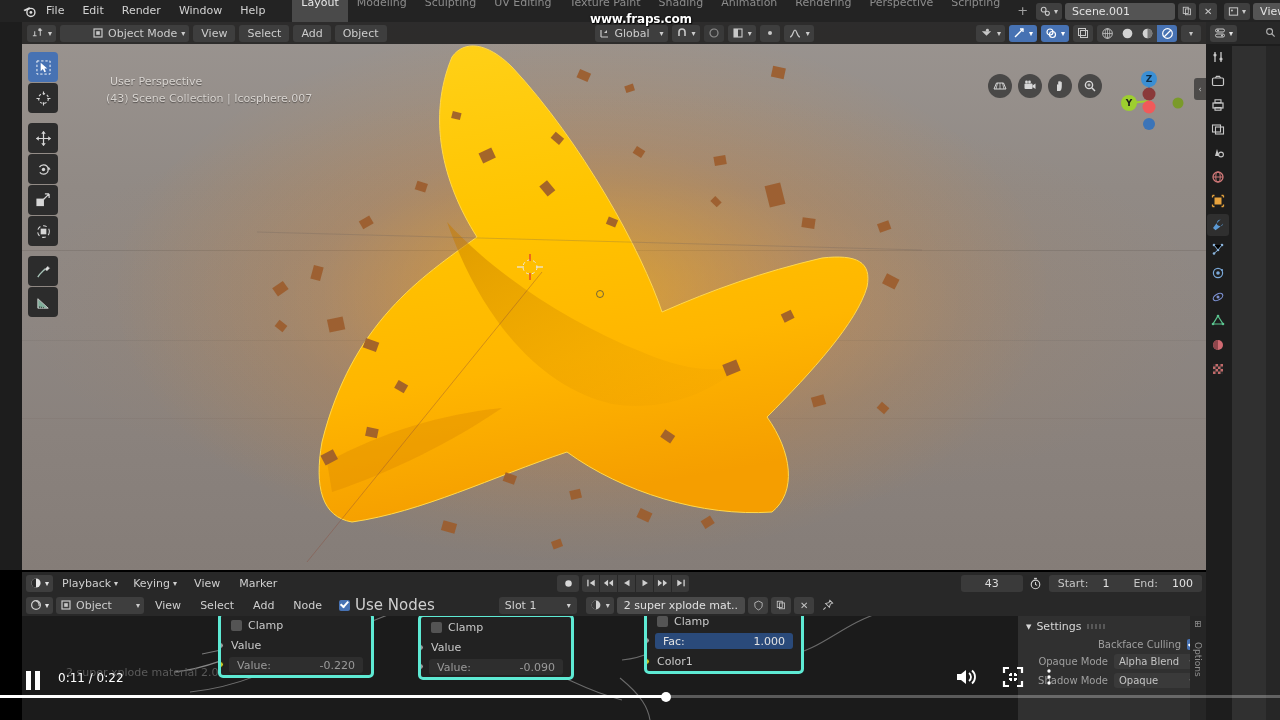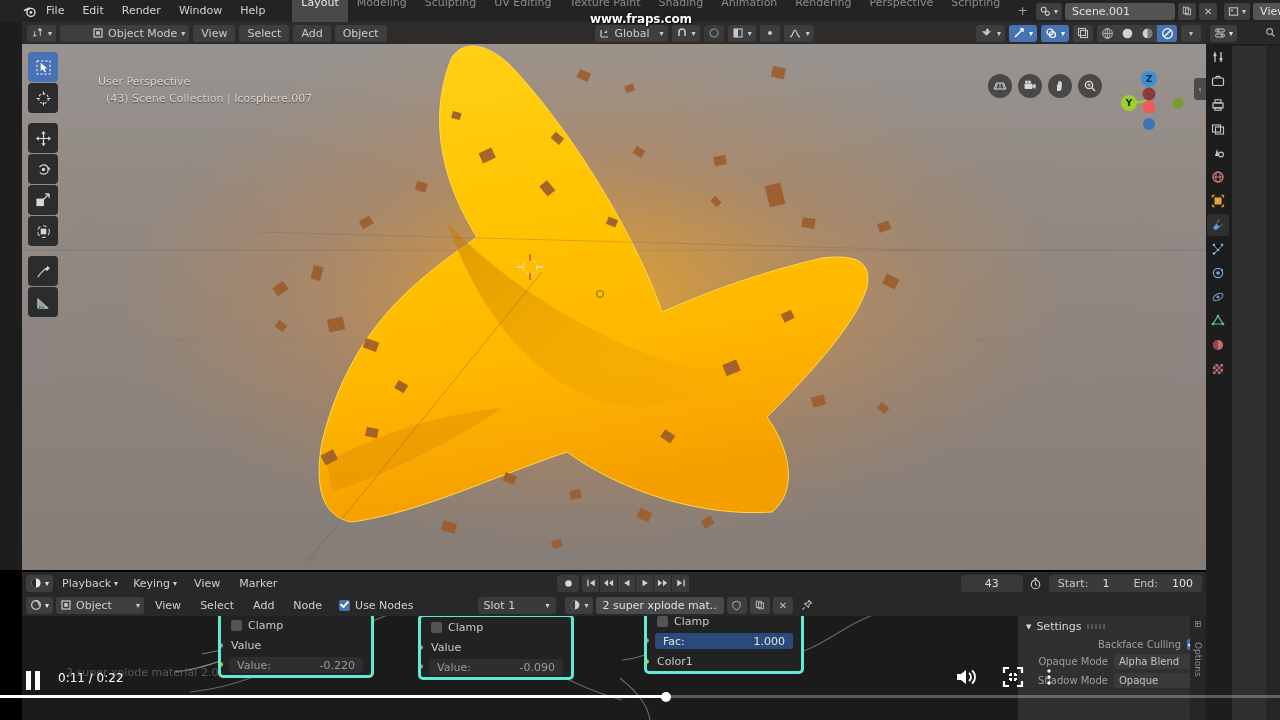--- a/index.html
+++ b/index.html
@@ -155,21 +155,21 @@
   
   .shader {
     position: absolute; left: 22px; top: 594px; width: 1184px; height: 126px;
     background: #1d1d1d; overflow: hidden;
   }
   .sh-header {
     position: absolute; left: 0; top: 0; width: 1184px; height: 22px;
     background: #282828; display: flex; align-items: center; gap: 3px; padding: 0 4px; z-index: 5;
   }
   .sh-check {
-    display: flex; align-items: center; gap: 5px; padding: 0 6px; color: #cfcfcf; font-size: 11px;
+    display: flex; align-items: center; gap: 5px; padding: 0 6px; color: #cfcfcf; font-size: 15px;
   }
   .cbox {
     width: 11px; height: 11px; border-radius: 2px; background: #545454;
     display: flex; align-items: center; justify-content: center;
   }
   .cbox.on { background: #4772b3; }
   .cbox.on::after {
     content: ''; width: 3px; height: 6px; border: solid #fff; border-width: 0 2px 2px 0;
     transform: rotate(42deg) translate(-1px,-1px);
   }
@@ -551,21 +551,21 @@
               <path d="M3.5 10.5 L10.5 3.5" stroke="#fff" stroke-width="1.3"></path>
             </svg>
           </div>
         </div>
         <div class="vh-icobtn">
             <span style="font-size:8px;">▾</span>
           </div>
       </div>
     </div>
 
-    <div class="vp-text" style="left:76px; top:53px;">User Perspective</div>
+    <div class="vp-text" style="left:88px; top:53px;">User Perspective</div>
     <div class="vp-text" style="left:84px; top:70px;">(43) Scene Collection | Icosphere.007</div>
 
     <div class="toolbar-l">
       <div class="tool-grp">
         <div class="tool-btn active">
           <svg width="15" height="15" viewBox="0 0 16 16">
             <rect x="1" y="1" width="14" height="14" fill="none" stroke="#fff" stroke-width="1" stroke-dasharray="2.5 2"></rect>
             <path d="M5 3 L5 12 L7.3 9.6 L9 13 L10.6 12.2 L9 9 L12 9 Z" fill="#fff"></path>
           </svg>
         </div>

